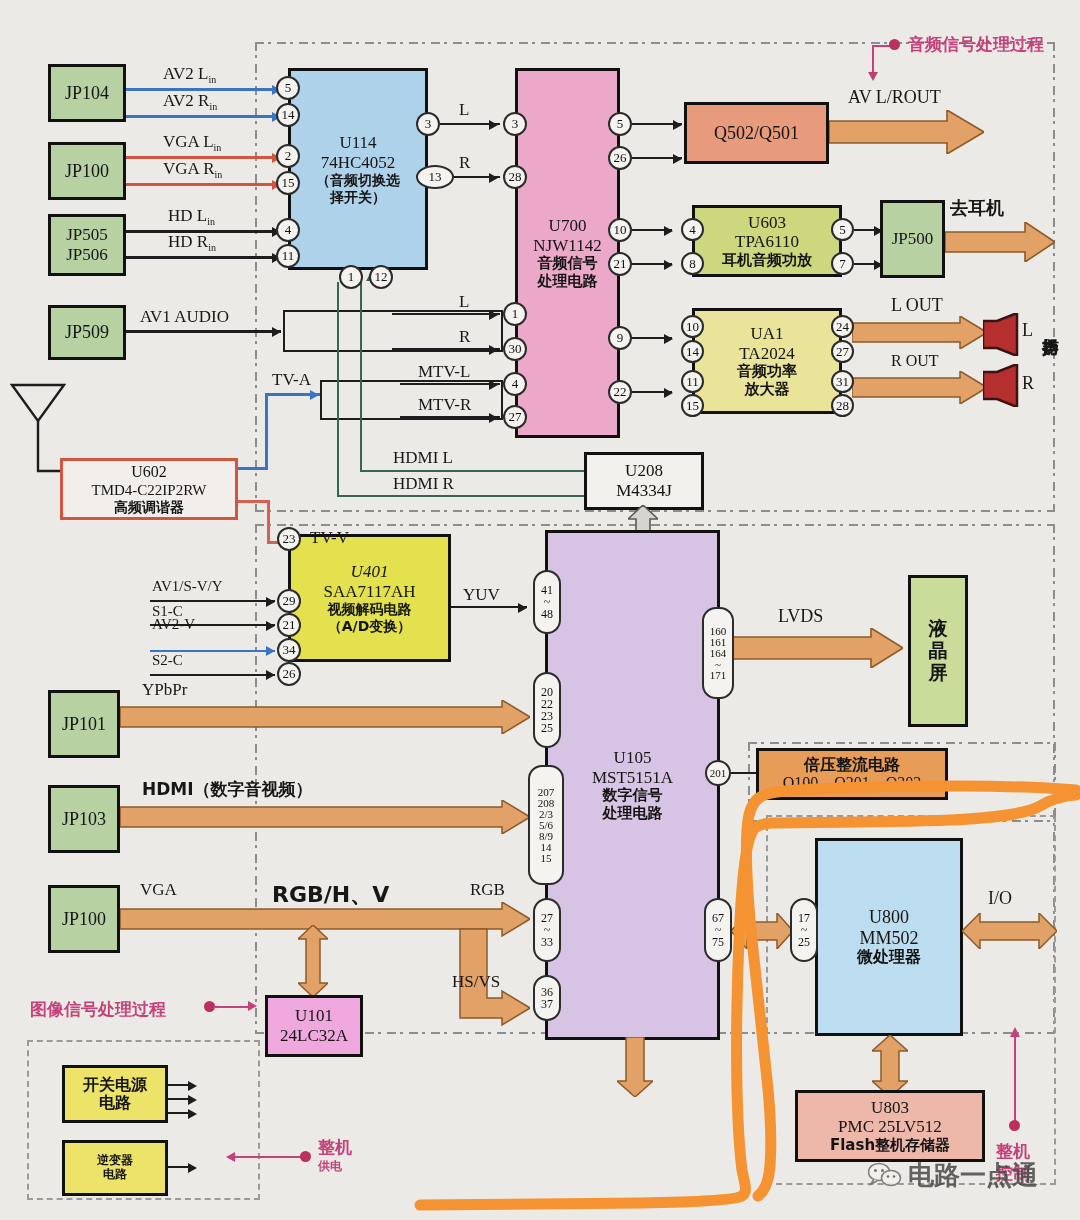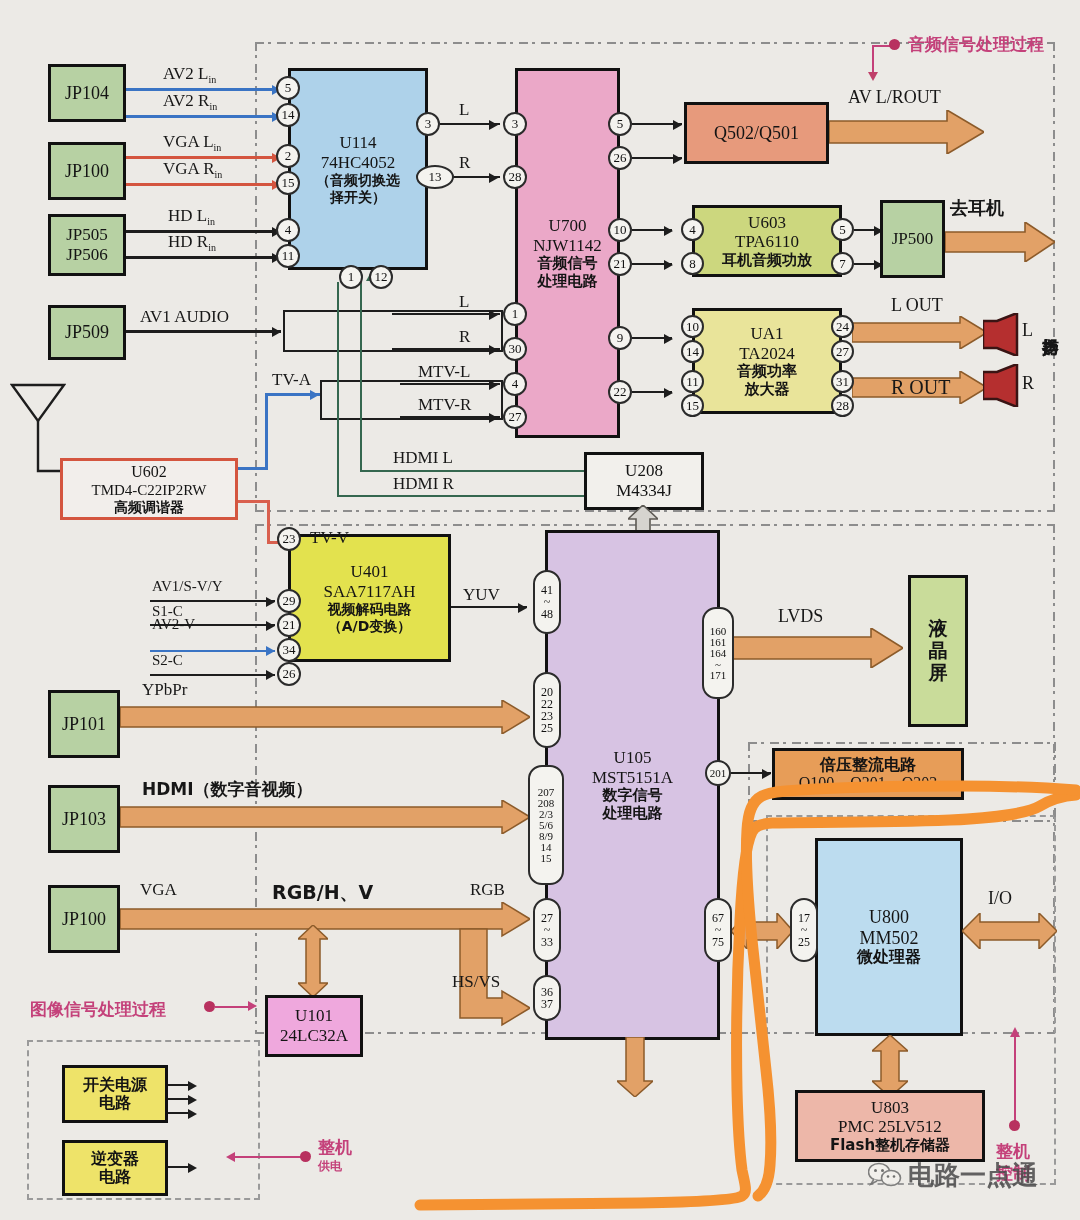--- a/index.html
+++ b/index.html
@@ -330,21 +330,21 @@
   <div class="pin" style="left:831px;top:370px;width:23px;height:23px;">31</div>
   <div class="pin" style="left:831px;top:394px;width:23px;height:23px;">28</div>
 
   <svg class="harrow" style="left:852px;top:316px;width:135px;height:33px;" viewBox="0 0 135 33">
     <polygon points="0,7 108,7 108,0 135,16.5 108,33 108,26 0,26" fill="#e2a167" stroke="#8c5b2a" stroke-width="1.5"></polygon>
   </svg>
   <svg class="harrow" style="left:852px;top:371px;width:135px;height:33px;" viewBox="0 0 135 33">
     <polygon points="0,7 108,7 108,0 135,16.5 108,33 108,26 0,26" fill="#e2a167" stroke="#8c5b2a" stroke-width="1.5"></polygon>
   </svg>
   <div class="lbl" style="left:891px;top:295px;font-size:18px;">L OUT</div>
-  <div class="lbl" style="left:891px;top:352px;font-size:20px;margin-top:24px;">R OUT</div>
+  <div class="lbl" style="left:891px;top:352px;font-size:16px;">R OUT</div>
 
   <svg class="spk" style="left:983px;top:313px;width:36px;height:43px;" viewBox="0 0 36 43">
     <polygon points="0,8 14,8 34,0 34,43 14,35 0,35" fill="#b52f2f" stroke="#3a1414" stroke-width="2.5"></polygon>
   </svg>
   <svg class="spk" style="left:983px;top:364px;width:36px;height:43px;" viewBox="0 0 36 43">
     <polygon points="0,8 14,8 34,0 34,43 14,35 0,35" fill="#b52f2f" stroke="#3a1414" stroke-width="2.5"></polygon>
   </svg>
   <div class="lbl" style="left:1022px;top:320px;font-size:18px;">L</div>
   <div class="lbl" style="left:1022px;top:373px;font-size:18px;">R</div>
   <div class="lbl cnf" style="left:1040px;top:325px;font-size:17px;writing-mode:vertical-rl;">扬声器</div>
@@ -369,21 +369,21 @@
 
   <div class="blk" style="left:584px;top:452px;width:120px;height:58px;background:#f2f0ec;font-size:17px;">
     <span class="ln">U208</span>
     <span class="ln">M4334J</span>
   </div>
   <svg class="harrow" style="left:628px;top:505px;width:30px;height:34px;" viewBox="0 0 30 34">
     <polygon points="15,0 30,14 22,14 22,34 8,34 8,14 0,14" fill="#d6d4cf" stroke="#5d5a54" stroke-width="1.6"></polygon>
   </svg>
 
   <div class="blk c-yellow" style="left:288px;top:534px;width:163px;height:128px;font-size:17px;">
-    <span class="ln" style="">U401</span>
+    <span class="ln" style="font-style:italic;">U401</span>
     <span class="ln">SAA7117AH</span>
     <span class="ln cn" style="font-size:14px;">视频解码电路</span>
     <span class="ln cn" style="font-size:14px;">（A/D变换）</span>
   </div>
   <div class="lbl" style="left:310px;top:528px;font-size:17px;">TV-V</div>
   <div class="pin" style="left:277px;top:527px;width:24px;height:24px;">23</div>
   <div class="pin" style="left:277px;top:589px;width:24px;height:24px;">29</div>
   <div class="pin" style="left:277px;top:613px;width:24px;height:24px;">21</div>
   <div class="pin" style="left:277px;top:638px;width:24px;height:24px;">34</div>
   <div class="pin" style="left:277px;top:662px;width:24px;height:24px;">26</div>
@@ -424,21 +424,21 @@
   <svg class="harrow" style="left:120px;top:800px;width:410px;height:34px;" viewBox="0 0 410 34">
     <polygon points="0,7 382,7 382,0 410,17 382,34 382,27 0,27" fill="#e2a167" stroke="#8c5b2a" stroke-width="1.5"></polygon>
   </svg>
   <div class="lbl cnf" style="left:142px;top:778px;font-size:17px;">HDMI（数字音视频）</div>
 
   <svg class="harrow" style="left:120px;top:902px;width:410px;height:130px;" viewBox="0 0 410 130">
     <polygon points="0,7 382,7 382,0 410,17 382,34 382,27 0,27" fill="#e2a167" stroke="#8c5b2a" stroke-width="1.5"></polygon>
     <polygon points="340,27 367,27 367,96 382,96 382,89 410,106 382,123 382,116 340,116" fill="#e2a167" stroke="#8c5b2a" stroke-width="1.5"></polygon>
   </svg>
   <div class="lbl" style="left:140px;top:880px;">VGA</div>
-  <div class="lbl cnf" style="left:272px;top:880px;font-size:19px;">RGB/H、V</div>
+  <div class="lbl cnf" style="left:272px;top:880px;font-size:22px;">RGB/H、V</div>
   <div class="lbl" style="left:470px;top:880px;">RGB</div>
   <div class="lbl" style="left:452px;top:972px;">HS/VS</div>
 
   <svg class="harrow" style="left:298px;top:925px;width:30px;height:72px;" viewBox="0 0 30 72">
     <polygon points="15,0 30,14 22,14 22,58 30,58 15,72 0,58 8,58 8,14 0,14" fill="#e2a167" stroke="#8c5b2a" stroke-width="1.5"></polygon>
   </svg>
   <div class="blk c-magenta" style="left:265px;top:995px;width:98px;height:62px;font-size:17px;">
     <span class="ln">U101</span>
     <span class="ln">24LC32A</span>
   </div>
@@ -505,21 +505,21 @@
   <div class="lbl" style="left:778px;top:606px;font-size:18px;">LVDS</div>
 
   <div class="blk c-lgreen" style="left:908px;top:575px;width:60px;height:152px;font-size:19px;">
     <span class="ln cn">液</span>
     <span class="ln cn">晶</span>
     <span class="ln cn">屏</span>
   </div>
 
   <div class="wire" style="left:731px;top:772px;width:40px;height:2px;"></div>
   <div class="ahead r" style="left:762px;top:769px;"></div>
-  <div class="blk c-orange" style="left:772px;top:748px;width:192px;height:52px;font-size:16px;">
+  <div class="blk c-orange" style="left:756px;top:748px;width:192px;height:52px;font-size:16px;">
     <span class="ln cn">倍压整流电路</span>
     <span class="ln">Q100、Q201、Q202</span>
   </div>
 
   <svg class="harrow" style="left:731px;top:913px;width:62px;height:36px;" viewBox="0 0 62 36">
     <polygon points="0,18 16,0 16,9 46,9 46,0 62,18 46,36 46,27 16,27 16,36" fill="#e2a167" stroke="#8c5b2a" stroke-width="1.5"></polygon>
   </svg>
 
   <div class="blk c-cyan" style="left:815px;top:838px;width:148px;height:198px;font-size:18px;">
     <span class="ln">U800</span>
@@ -547,21 +547,21 @@
   </div>
 
   <svg class="harrow" style="left:617px;top:1037px;width:36px;height:60px;" viewBox="0 0 36 60">
     <polygon points="18,60 36,44 27,44 27,0 9,0 9,44 0,44" fill="#e2a167" stroke="#8c5b2a" stroke-width="1.5"></polygon>
   </svg>
 
   <div class="blk c-lemon" style="left:62px;top:1065px;width:106px;height:58px;font-size:16px;">
     <span class="ln cn">开关电源</span>
     <span class="ln cn">电路</span>
   </div>
-  <div class="blk c-lemon" style="left:62px;top:1140px;width:106px;height:56px;font-size:16px;">
+  <div class="blk c-lemon" style="left:62px;top:1140px;width:106px;height:56px;font-size:12px;">
     <span class="ln cn">逆变器</span>
     <span class="ln cn">电路</span>
   </div>
   <div class="wire" style="left:168px;top:1084px;width:24px;height:2px;"></div>
   <div class="ahead r" style="left:188px;top:1081px;"></div>
   <div class="wire" style="left:168px;top:1098px;width:24px;height:2px;"></div>
   <div class="ahead r" style="left:188px;top:1095px;"></div>
   <div class="wire" style="left:168px;top:1112px;width:24px;height:2px;"></div>
   <div class="ahead r" style="left:188px;top:1109px;"></div>
   <div class="wire" style="left:168px;top:1166px;width:24px;height:2px;"></div>

